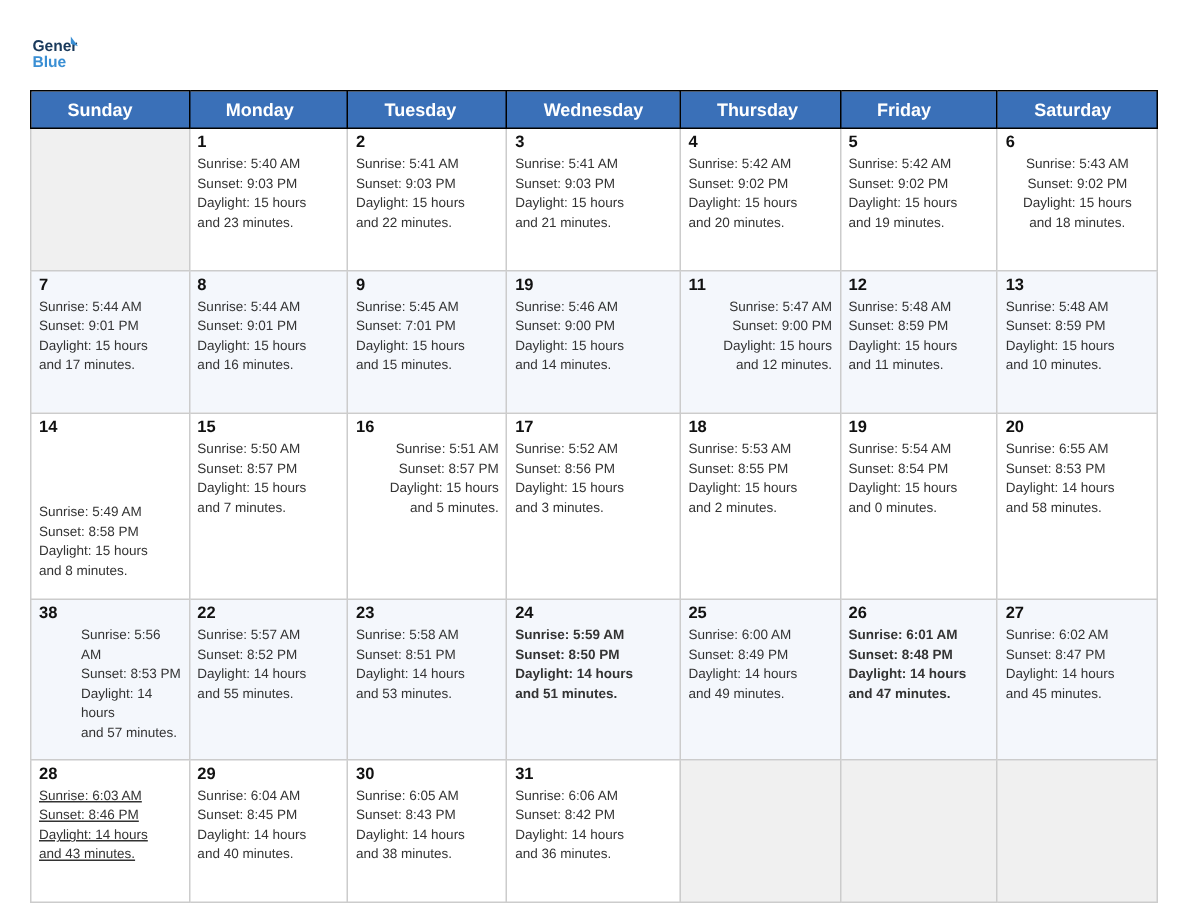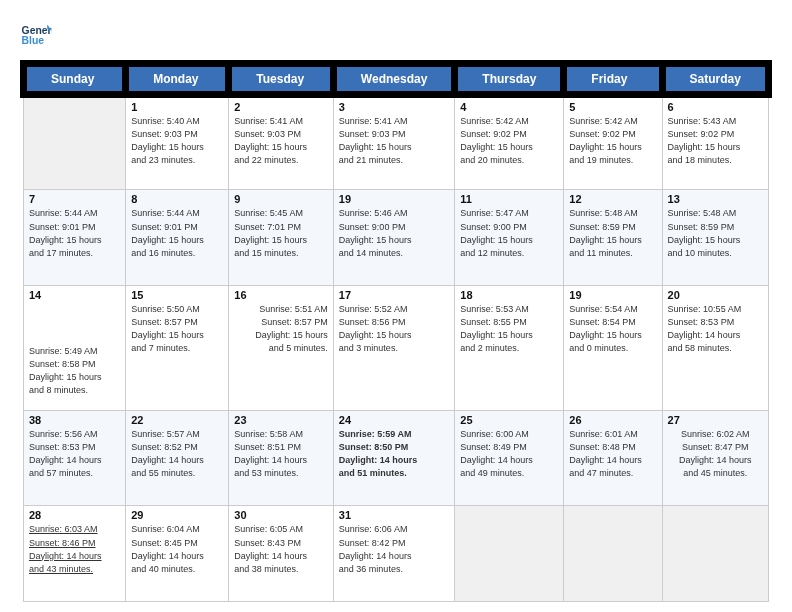--- a/index.html
+++ b/index.html
@@ -50,21 +50,21 @@
       border-collapse: collapse;
       flex: 1;
     }
     thead tr th {
       background-color: #3a70b8;
       color: white;
       font-size: 12px;
       font-weight: bold;
       text-align: left;
       padding: 5px 24px;
-      border: 7px solid #000000;
+      border: 1px solid #000000;
     }
     tbody tr td {
       border: 1px solid #ccc;
       vertical-align: top;
       padding: 3px 5px;
       font-size: 9.5px;
       color: #222;
       width: calc(100% / 7);
       height: 88px;
     }
@@ -156,21 +156,21 @@
           </td>
           <td>
             <span class="day-num">5</span>
             <div class="day-info" style="white-space: pre-line;">Sunrise: 5:42 AM
 Sunset: 9:02 PM
 Daylight: 15 hours
 and 19 minutes.</div>
           </td>
           <td>
             <span class="day-num">6</span>
-            <div class="day-info" style="white-space: pre-line;">Sunrise: 5:43 AM
+            <div class="day-info" style="white-space: pre-line; text-align: center;">Sunrise: 5:43 AM
 Sunset: 9:02 PM
 Daylight: 15 hours
 and 18 minutes.</div>
           </td>
         </tr>
         <tr>
           <td>
             <span class="day-num">7</span>
             <div class="day-info" style="white-space: pre-line;">Sunrise: 5:44 AM
 Sunset: 9:01 PM
@@ -193,21 +193,21 @@
           </td>
           <td>
             <span class="day-num">19</span>
             <div class="day-info" style="white-space: pre-line;">Sunrise: 5:46 AM
 Sunset: 9:00 PM
 Daylight: 15 hours
 and 14 minutes.</div>
           </td>
           <td>
             <span class="day-num">11</span>
-            <div class="day-info" style="white-space: pre-line;">Sunrise: 5:47 AM
+            <div class="day-info" style="white-space: pre-line; text-align: right;">Sunrise: 5:47 AM
 Sunset: 9:00 PM
 Daylight: 15 hours
 and 12 minutes.</div>
           </td>
           <td>
             <span class="day-num">12</span>
             <div class="day-info" style="white-space: pre-line;">Sunrise: 5:48 AM
 Sunset: 8:59 PM
 Daylight: 15 hours
 and 11 minutes.</div>
@@ -258,30 +258,30 @@
           </td>
           <td>
             <span class="day-num">19</span>
             <div class="day-info" style="white-space: pre-line;">Sunrise: 5:54 AM
 Sunset: 8:54 PM
 Daylight: 15 hours
 and 0 minutes.</div>
           </td>
           <td>
             <span class="day-num">20</span>
-            <div class="day-info" style="white-space: pre-line;">Sunrise: 10:55 AM
+            <div class="day-info" style="white-space: pre-line;">Sunrise: 6:55 AM
 Sunset: 8:53 PM
 Daylight: 14 hours
 and 58 minutes.</div>
           </td>
         </tr>
         <tr>
           <td>
             <span class="day-num">38</span>
-            <div class="day-info" style="white-space: pre-line;">Sunrise: 5:56 AM
+            <div class="day-info" style="white-space: pre-line; margin-left: 28px;">Sunrise: 5:56 AM
 Sunset: 8:53 PM
 Daylight: 14 hours
 and 57 minutes.</div>
           </td>
           <td>
             <span class="day-num">22</span>
             <div class="day-info" style="white-space: pre-line;">Sunrise: 5:57 AM
 Sunset: 8:52 PM
 Daylight: 14 hours
 and 55 minutes.</div>
@@ -302,28 +302,28 @@
           </td>
           <td>
             <span class="day-num">25</span>
             <div class="day-info" style="white-space: pre-line;">Sunrise: 6:00 AM
 Sunset: 8:49 PM
 Daylight: 14 hours
 and 49 minutes.</div>
           </td>
           <td>
             <span class="day-num">26</span>
-            <div class="day-info" style="white-space: pre-line;">Sunrise: 6:01 AM
+            <div class="day-info" style="white-space: pre-line; font-weight: bold;">Sunrise: 6:01 AM
 Sunset: 8:48 PM
 Daylight: 14 hours
 and 47 minutes.</div>
           </td>
           <td>
             <span class="day-num">27</span>
-            <div class="day-info" style="white-space: pre-line; text-align: center;">Sunrise: 6:02 AM
+            <div class="day-info" style="white-space: pre-line;">Sunrise: 6:02 AM
 Sunset: 8:47 PM
 Daylight: 14 hours
 and 45 minutes.</div>
           </td>
         </tr>
         <tr>
           <td>
             <span class="day-num">28</span>
             <div class="day-info" style="white-space: pre-line; text-decoration: underline;">Sunrise: 6:03 AM
 Sunset: 8:46 PM

